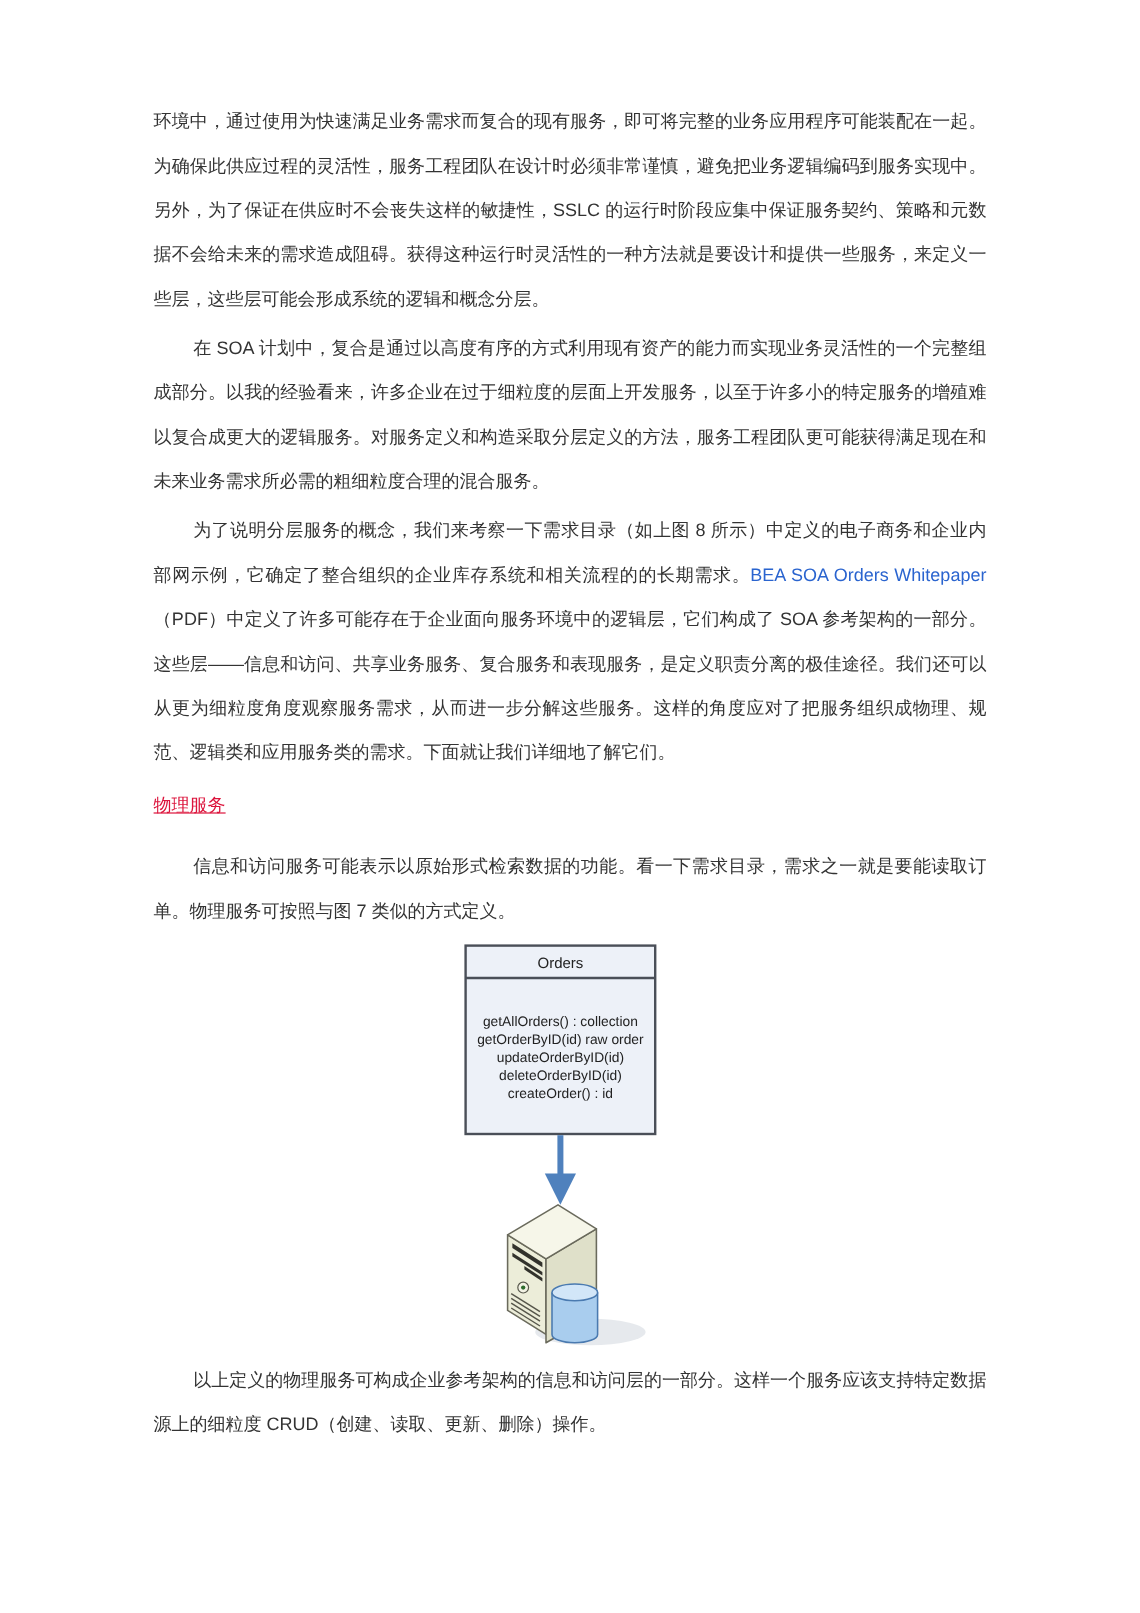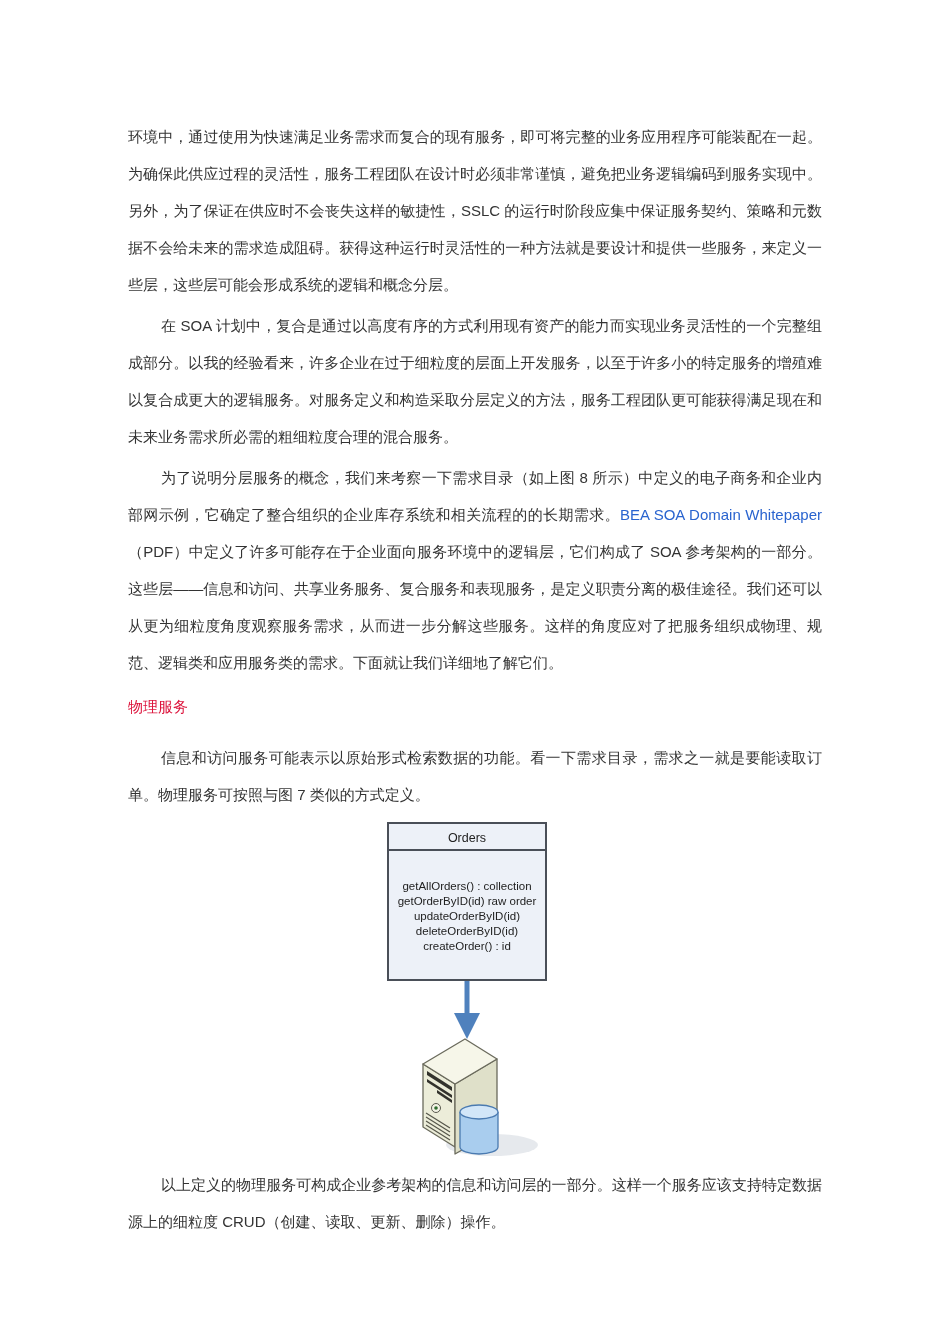--- a/index.html
+++ b/index.html
@@ -12,21 +12,21 @@
   body{
     width:950px;height:1344px;
     background:#ffffff;
     font-family:"Liberation Sans","DejaVu Sans",sans-serif;
     color:var(--body-text);
     overflow:hidden;
   }
   .page{
     box-sizing:border-box;
     width:950px;height:1344px;
-    padding:118px 128px 0 128px;
+    padding:83px 128px 0 128px;
   }
   p.para{
     margin:0 0 4px 0;
     font-size:15px;
     line-height:37px;
     text-align:justify;
     text-indent:2.2em;
     color:var(--body-text);
   }
   p.para.no-indent{text-indent:0;}
@@ -34,20 +34,21 @@
     color:var(--link-blue);
     text-decoration:none;
     cursor:pointer;
   }
   h3.section-heading{
     margin:14px 0 20px 0;
     font-size:15px;
     font-weight:normal;
     line-height:24px;
     color:var(--heading-red);
+    text-decoration:underline;
   }
   .figure-wrap{
     margin:4px 0 0 242px;
     width:220px;
     text-align:right;
   }
   .fig-svg text{
     font-family:"Liberation Sans","DejaVu Sans",sans-serif;
     fill:#222222;
     text-anchor:middle;
@@ -65,21 +66,21 @@
 </style>
 </head>
 <body>
 
 <div class="page">
 
   <p class="para no-indent">环境中，通过使用为快速满足业务需求而复合的现有服务，即可将完整的业务应用程序可能装配在一起。为确保此供应过程的灵活性，服务工程团队在设计时必须非常谨慎，避免把业务逻辑编码到服务实现中。另外，为了保证在供应时不会丧失这样的敏捷性，SSLC 的运行时阶段应集中保证服务契约、策略和元数据不会给未来的需求造成阻碍。获得这种运行时灵活性的一种方法就是要设计和提供一些服务，来定义一些层，这些层可能会形成系统的逻辑和概念分层。</p>
 
   <p class="para">在 SOA 计划中，复合是通过以高度有序的方式利用现有资产的能力而实现业务灵活性的一个完整组成部分。以我的经验看来，许多企业在过于细粒度的层面上开发服务，以至于许多小的特定服务的增殖难以复合成更大的逻辑服务。对服务定义和构造采取分层定义的方法，服务工程团队更可能获得满足现在和未来业务需求所必需的粗细粒度合理的混合服务。</p>
 
-  <p class="para"><span>为了说明分层服务的概念，我们来考察一下需求目录（如上图 8 所示）中定义的电子商务和企业内部网示例，它确定了整合组织的企业库存系统和相关流程的的长期需求。</span><a class="doc-link" href="#">BEA SOA Domain Whitepaper</a><span>（PDF）中定义了许多可能存在于企业面向服务环境中的逻辑层，它们构成了 SOA 参考架构的一部分。这些层——信息和访问、共享业务服务、复合服务和表现服务，是定义职责分离的极佳途径。我们还可以从更为细粒度角度观察服务需求，从而进一步分解这些服务。这样的角度应对了把服务组织成物理、规范、逻辑类和应用服务类的需求。下面就让我们详细地了解它们。</span></p>
+  <p class="para"><span>为了说明分层服务的概念，我们来考察一下需求目录（如上图 8 所示）中定义的电子商务和企业内部网示例，它确定了整合组织的企业库存系统和相关流程的的长期需求。</span><a class="doc-link" href="#">BEA SOA Orders Whitepaper</a><span>（PDF）中定义了许多可能存在于企业面向服务环境中的逻辑层，它们构成了 SOA 参考架构的一部分。这些层——信息和访问、共享业务服务、复合服务和表现服务，是定义职责分离的极佳途径。我们还可以从更为细粒度角度观察服务需求，从而进一步分解这些服务。这样的角度应对了把服务组织成物理、规范、逻辑类和应用服务类的需求。下面就让我们详细地了解它们。</span></p>
 
   <h3 class="section-heading">物理服务</h3>
 
   <p class="para">信息和访问服务可能表示以原始形式检索数据的功能。看一下需求目录，需求之一就是要能读取订单。物理服务可按照与图 7 类似的方式定义。</p>
 
   <div class="figure-wrap">
     <svg class="fig-svg" width="220" height="345" viewBox="0 0 220 345">
 
       <g>
         <rect x="18" y="6" width="158" height="157" fill="#edf1f8" stroke="#4a4f58" stroke-width="2"></rect>

